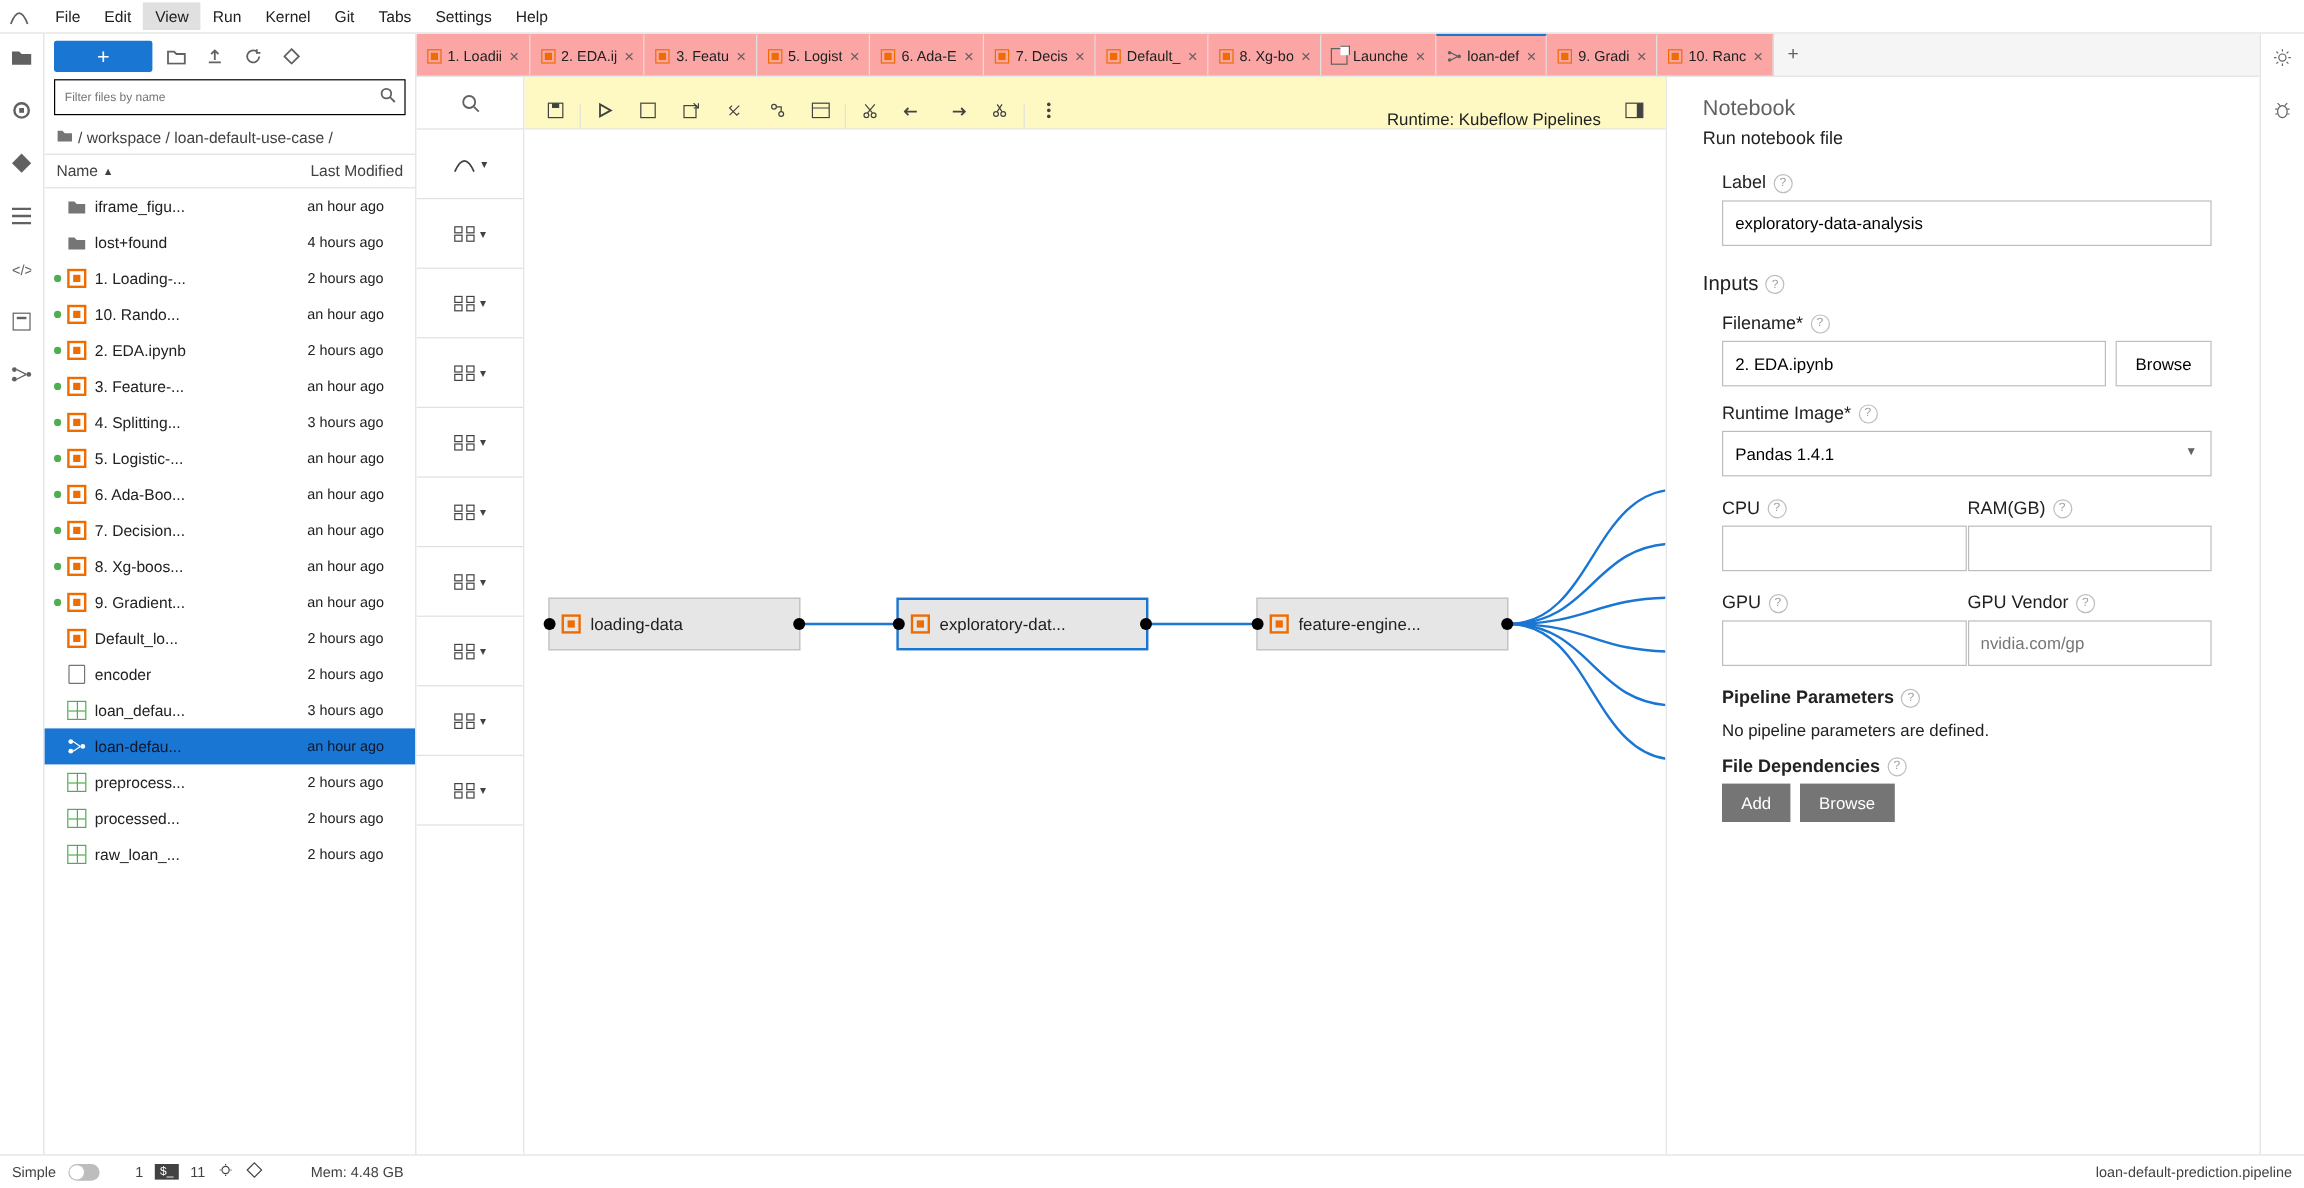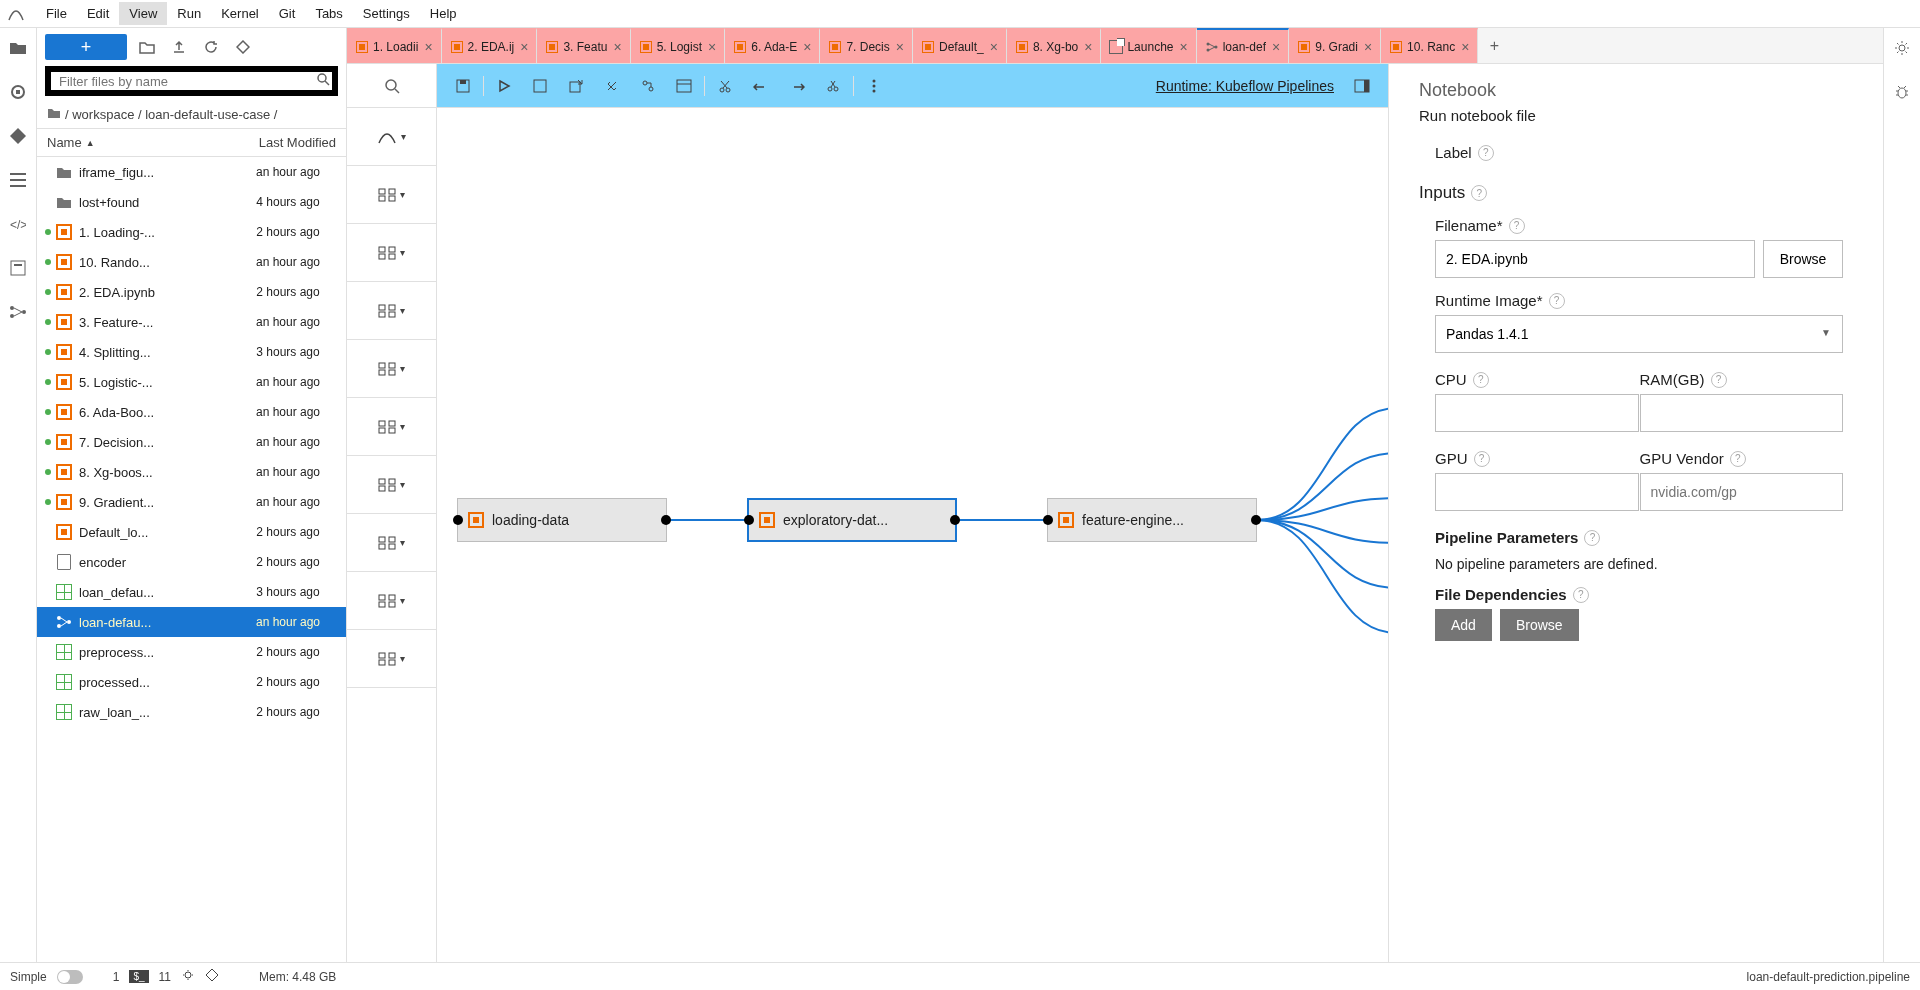--- a/index.html
+++ b/index.html
@@ -11,50 +11,50 @@
 .main-area { flex: 1; display: flex; overflow: hidden; }
 .lsidebar { width: 37px; border-right: 1px solid #e0e0e0; display: flex; flex-direction: column; align-items: center; padding-top: 10px; gap: 24px; color: #616161; }
 .lsidebar .ic { width: 20px; height: 20px; display: flex; align-items: center; justify-content: center; cursor: pointer; }
 .rsidebar { width: 37px; border-left: 1px solid #e0e0e0; display: flex; flex-direction: column; align-items: center; padding-top: 10px; gap: 24px; color: #616161; }
 .rsidebar .ic { width: 20px; height: 20px; display: flex; align-items: center; justify-content: center; cursor: pointer; }
 .filebrowser { width: 310px; border-right: 1px solid #e0e0e0; display: flex; flex-direction: column; }
 .fb-toolbar { height: 38px; display: flex; align-items: center; padding: 0 8px; gap: 8px; }
 .fb-toolbar .newbtn { width: 82px; height: 26px; background: #1976d2; color: #fff; display: flex; align-items: center; justify-content: center; border-radius: 2px; cursor: pointer; font-size: 18px; }
 .fb-toolbar .tbic { width: 24px; height: 24px; display: flex; align-items: center; justify-content: center; color: #616161; cursor: pointer; }
 .fb-filter { padding: 0 8px 6px; }
-.fb-filter .inp { width: 100%; height: 30px; border: 6px solid #000000; padding: 0 28px 0 8px; font-size: 13px; position: relative; }
+.fb-filter .inp { width: 100%; height: 30px; border: 1px solid #000000; padding: 0 28px 0 8px; font-size: 10px; position: relative; }
 .fb-filter .wrap { position: relative; }
 .fb-filter .sic { position: absolute; right: 8px; top: 6px; color: #616161; }
 .fb-crumb { padding: 4px 10px; font-size: 13px; color: #424242; line-height: 1.4; }
 .fb-crumb .fic { display:inline-block; width:14px; margin-right:4px; }
 .fb-header { display: flex; border-top: 1px solid #e0e0e0; border-bottom: 1px solid #e0e0e0; font-size: 13px; color: #424242; }
 .fb-header .c1 { flex: 1; padding: 6px 10px; display:flex; align-items:center; gap:4px;}
 .fb-header .c2 { width: 110px; padding: 6px 10px; text-align: right; }
 .fb-list { flex: 1; overflow-y: auto; }
 .fb-row { display: flex; align-items: center; height: 30px; padding: 0 8px; cursor: pointer; }
-.fb-row.selected { background: #1976d2; color: #fef9c3; }
+.fb-row.selected { background: #1976d2; color: #0f172a; }
 .fb-row .dot { width: 6px; height: 6px; border-radius: 50%; background: #4caf50; margin-right: 4px; visibility: hidden; }
 .fb-row .dot.on { visibility: visible; }
 .fb-row .icon { width: 18px; height: 18px; margin-right: 6px; display: flex; align-items: center; justify-content: center; }
 .fb-row .nm { flex: 1; white-space: nowrap; overflow: hidden; text-overflow: ellipsis; }
 .fb-row .tm { width: 100px; text-align: center; font-size: 12px; }
 .center { flex: 1; display: flex; flex-direction: column; overflow: hidden; }
 .tabs { height: 36px; display: flex; align-items: stretch; border-bottom: 1px solid #e0e0e0; background:#f5f5f5; }
 .tab { display: flex; align-items: center; padding: 0 8px; border-right: 1px solid #e0e0e0; background: #fca5a5; border-top: 2px solid transparent; min-width: 0; cursor: pointer; font-size:12px; gap:4px;}
 .tab.active { border-top: 2px solid #1976d2; }
 .tab .tic { width: 14px; height: 14px; display:flex; align-items:center; justify-content:center;}
 .tab .tlabel { white-space: nowrap; overflow: hidden; text-overflow: ellipsis; max-width: 76px; }
 .tab .tx { color: #616161; font-size: 14px; margin-left:2px;}
 .tabs .plus { width: 32px; display: flex; align-items: center; justify-content: center; color: #616161; cursor: pointer; font-size:16px;}
 .pipeline-area { flex: 1; display: flex; overflow: hidden; }
 .palette { width: 90px; border-right: 1px solid #e0e0e0; display: flex; flex-direction: column; }
 .palette .search { height: 44px; border-bottom: 1px solid #e0e0e0; display:flex; align-items:center; justify-content:center; color:#616161;}
 .palette .pcat { height: 58px; border-bottom: 1px solid #e0e0e0; display:flex; align-items:center; justify-content:center; gap:4px; color:#424242; cursor:pointer;}
 .canvas-wrap { flex: 1; display: flex; flex-direction: column; overflow: hidden; position: relative; }
-.ctoolbar { height: 44px; border-bottom: 1px solid #e0e0e0; display: flex; align-items: center; padding: 0 8px; background:#7dd3fc;text-decoration:underline;}
+.ctoolbar { height: 44px; border-bottom: 1px solid #e0e0e0; display: flex; align-items: flex-end; padding: 0 8px; background:#fef9c3;}
 .ctoolbar .cic { width: 36px; height: 30px; display: flex; align-items: center; justify-content: center; color: #424242; cursor: pointer; }
 .ctoolbar .csep { width: 1px; height: 20px; background: #e0e0e0; margin: 0 2px; }
 .ctoolbar .runtime { margin-left: auto; margin-right: 10px; font-size: 14px; color:#212121;}
 .canvas { flex: 1; background: #fff; position: relative; overflow: hidden; }
 .node { position: absolute; width: 210px; height: 44px; background: #e6e6e6; border: 1px solid #bdbdbd; display: flex; align-items: center; padding: 0 10px; gap: 8px; font-size: 14px; }
 .node.selected { border: 2px solid #1976d2; }
 .node .port { width: 10px; height: 10px; background: #000; border-radius: 50%; position: absolute; top: 50%; transform: translateY(-50%); }
 .node .port.in { left: -5px; }
 .node .port.out { right: -5px; }
 .node .nlabel { white-space: nowrap; overflow: hidden; text-overflow: ellipsis; flex:1;}
@@ -682,20 +682,21 @@
       </div>
       <div class="props">
         <div class="pbody">
           <h3>Notebook</h3>
           <div class="subtitle">Run notebook file</div>
           <div style="padding-left:16px">
             <div class="label-row">
                 <span>Label</span>
                 <span class="help">?</span>
               </div>
+            <input type="text" value="exploratory-data-analysis" style="">
           </div>
           <div class="inputs-heading">
               <span>Inputs</span>
               <span class="help">?</span>
             </div>
           <div style="padding-left:16px">
             <div class="label-row">
                 <span>Filename*</span>
                 <span class="help">?</span>
               </div>

